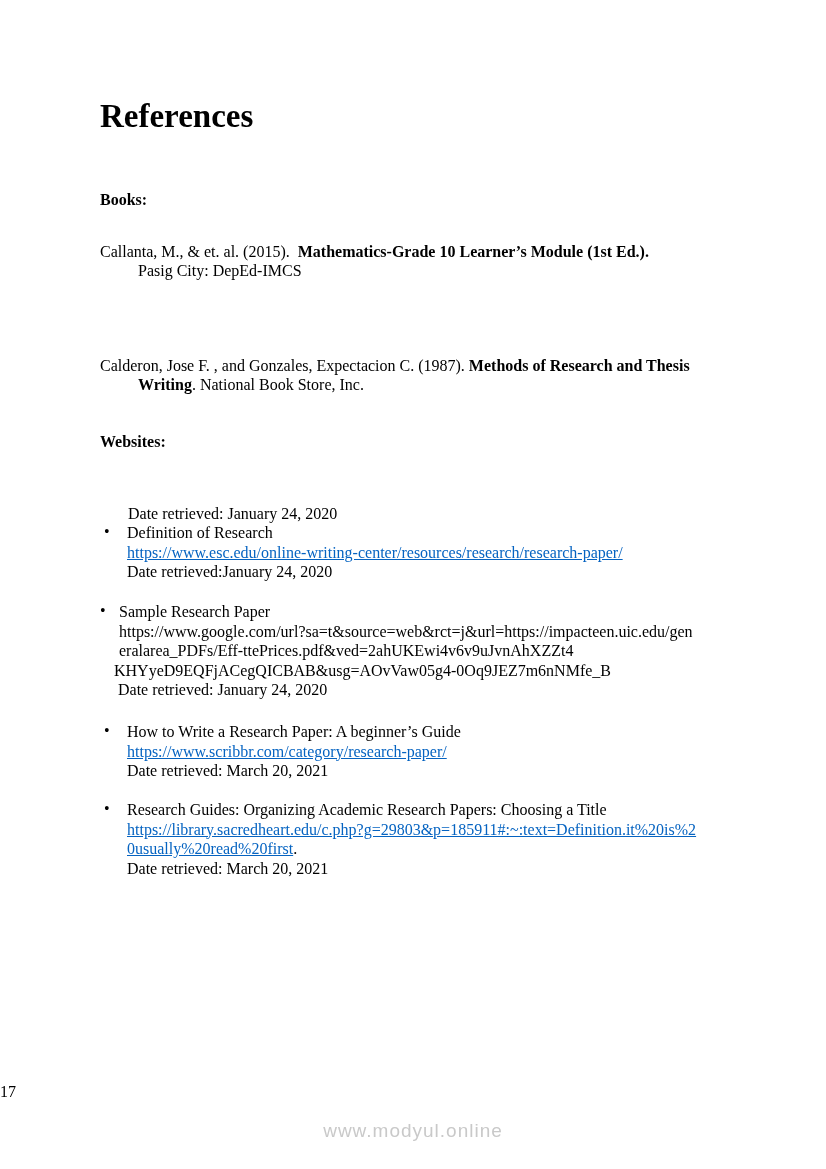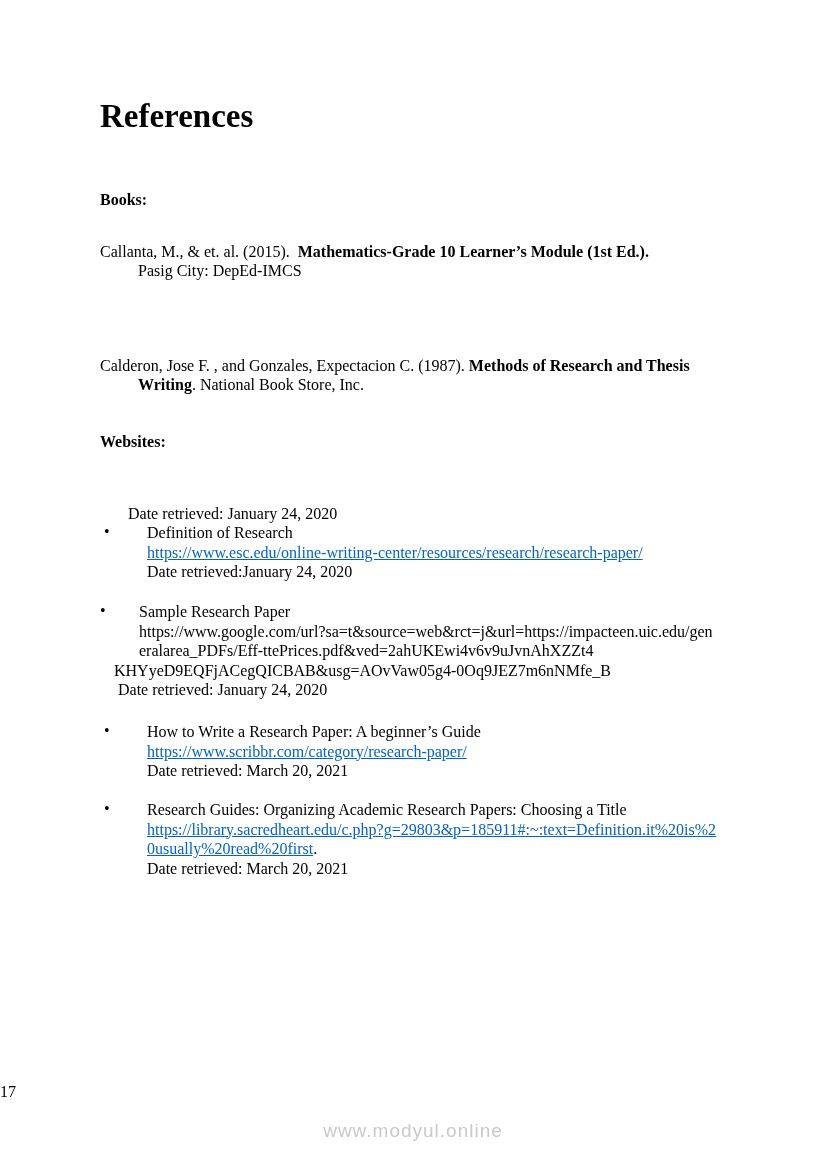--- a/index.html
+++ b/index.html
@@ -14,21 +14,21 @@
   .abs{position:absolute;left:100px;width:640px;}
   .title{
     font-size:33px;font-weight:bold;margin:0;line-height:34px;
     font-family:"Liberation Serif", serif;
   }
   .heading{font-weight:bold;line-height:19px;}
   .entry .line{line-height:19px;white-space:pre;}
   .entry .indent{padding-left:38px;}
   .wsitem{position:absolute;left:100px;width:680px;}
   .wsitem .bullet{position:absolute;top:0;font-size:16px;}
-  .wslines div{line-height:19.5px;white-space:pre;margin-left:20px;}
+  .wslines div{line-height:19.5px;white-space:pre;}
   .ind27{margin-left:27px;}
   .ind19{margin-left:19px;}
   .orphan{line-height:19.5px;white-space:pre;}
   a.link{text-decoration:underline;cursor:pointer;}
   .pagenum{
     position:absolute;left:0;width:826px;text-align:left;
     line-height:19px;
   }
   .watermark{
     position:absolute;left:0;width:826px;text-align:center;

